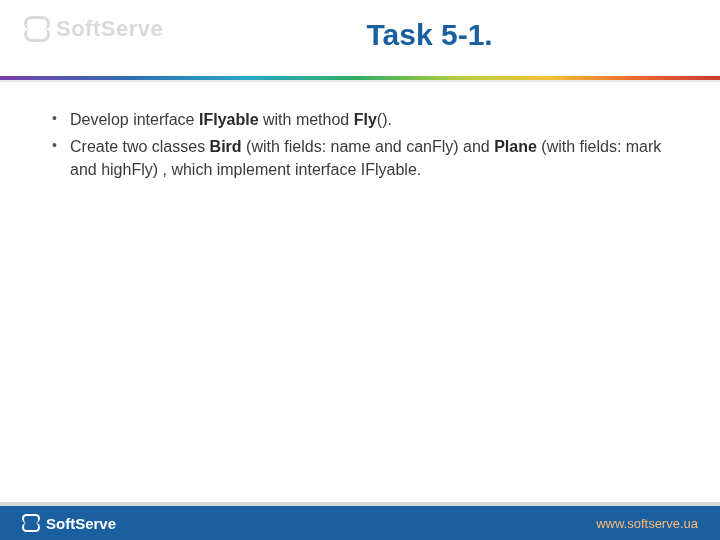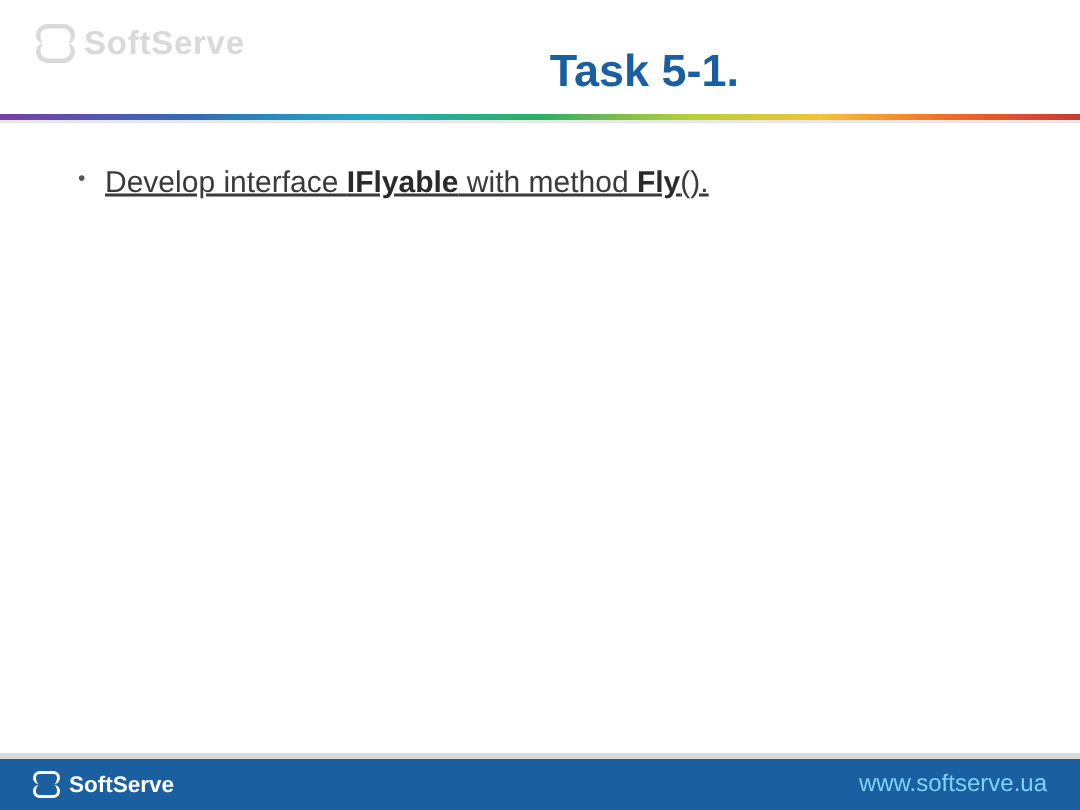--- a/index.html
+++ b/index.html
@@ -21,35 +21,35 @@
   .logo-top .mark { width: 26px; height: 26px; position: relative; }
   .logo-top .mark::before, .logo-top .mark::after {
     content: ""; position: absolute; left: 0; right: 0; height: 10px;
     border: 3px solid #d9d9d9; border-radius: 8px;
   }
   .logo-top .mark::before { top: 0; border-bottom: none; border-top-left-radius: 12px; border-top-right-radius: 12px; }
   .logo-top .mark::after  { bottom: 0; border-top: none; border-bottom-left-radius: 12px; border-bottom-right-radius: 12px; }
   .title {
     flex: 1; text-align: center;
     font-size: 30px; font-weight: 700; color: #1a5fa0;
-    margin-top: 15px;
+    margin-top: 2px;
   }
   .rainbow {
     position: absolute; left: 0; right: 0; top: 76px; height: 4px;
     background: linear-gradient(90deg,
       #7a3da8 0%, #2f6fb2 18%, #2aa6c9 34%, #2fae60 50%,
       #b7cf3e 64%, #f2c23a 76%, #ec6b2d 88%, #c63b2f 100%);
   }
   .rainbow::after {
     content: ""; position: absolute; left: 0; right: 0; top: 4px; height: 2px;
     background: #e8e8e8;
   }
   .content {
     padding: 32px 48px 0 48px;
-    font-size: 20px; line-height: 1.45; color: #3a3a3a; text-decoration: underline;
+    font-size: 16px; line-height: 1.45; color: #3a3a3a;
   }
   ul.bullets { list-style: none; }
   ul.bullets li { position: relative; padding-left: 22px; margin-bottom: 4px; }
   ul.bullets li::before {
     content: "•"; position: absolute; left: 4px; top: 0;
     color: #555; font-size: 14px;
   }
   .content b { font-weight: 700; color: #2a2a2a; }
   .footer {
     position: absolute; left: 0; right: 0; bottom: 0; height: 34px;
@@ -64,39 +64,42 @@
     display: flex; align-items: center; gap: 6px;
     color: #fff; font-weight: 600; font-size: 15px;
   }
   .logo-footer .mark { width: 18px; height: 18px; position: relative; }
   .logo-footer .mark::before, .logo-footer .mark::after {
     content: ""; position: absolute; left: 0; right: 0; height: 7px;
     border: 2px solid #fff; border-radius: 6px;
   }
   .logo-footer .mark::before { top: 0; border-bottom: none; }
   .logo-footer .mark::after  { bottom: 0; border-top: none; }
-  .url { color: #7dd3fc; font-size: 16px; }
+  .url { color: #fdba74; font-size: 13px; }
 </style>
 </head>
 <body>
 
 <div class="header">
   <div class="logo-top">
     <span class="mark"></span>
     <span>SoftServe</span>
   </div>
   <div class="title">Task 5-1.</div>
 </div>
 <div class="rainbow"></div>
 
 <div class="content">
   <ul class="bullets">
     <li>
       <span>Develop interface </span><b>IFlyable</b><span> with method </span><b>Fly</b><span>().</span>
     </li>
+    <li>
+      <span>Create two classes </span><b>Bird</b><span> (with fields: name and canFly) and </span><b>Plane</b><span>  (with fields: mark and highFly) , which implement interface IFlyable.</span>
+    </li>
   </ul>
 </div>
 
 <div class="footer">
   <div class="logo-footer">
     <span class="mark"></span>
     <span>SoftServe</span>
   </div>
   <div class="url">www.softserve.ua</div>
 </div>

